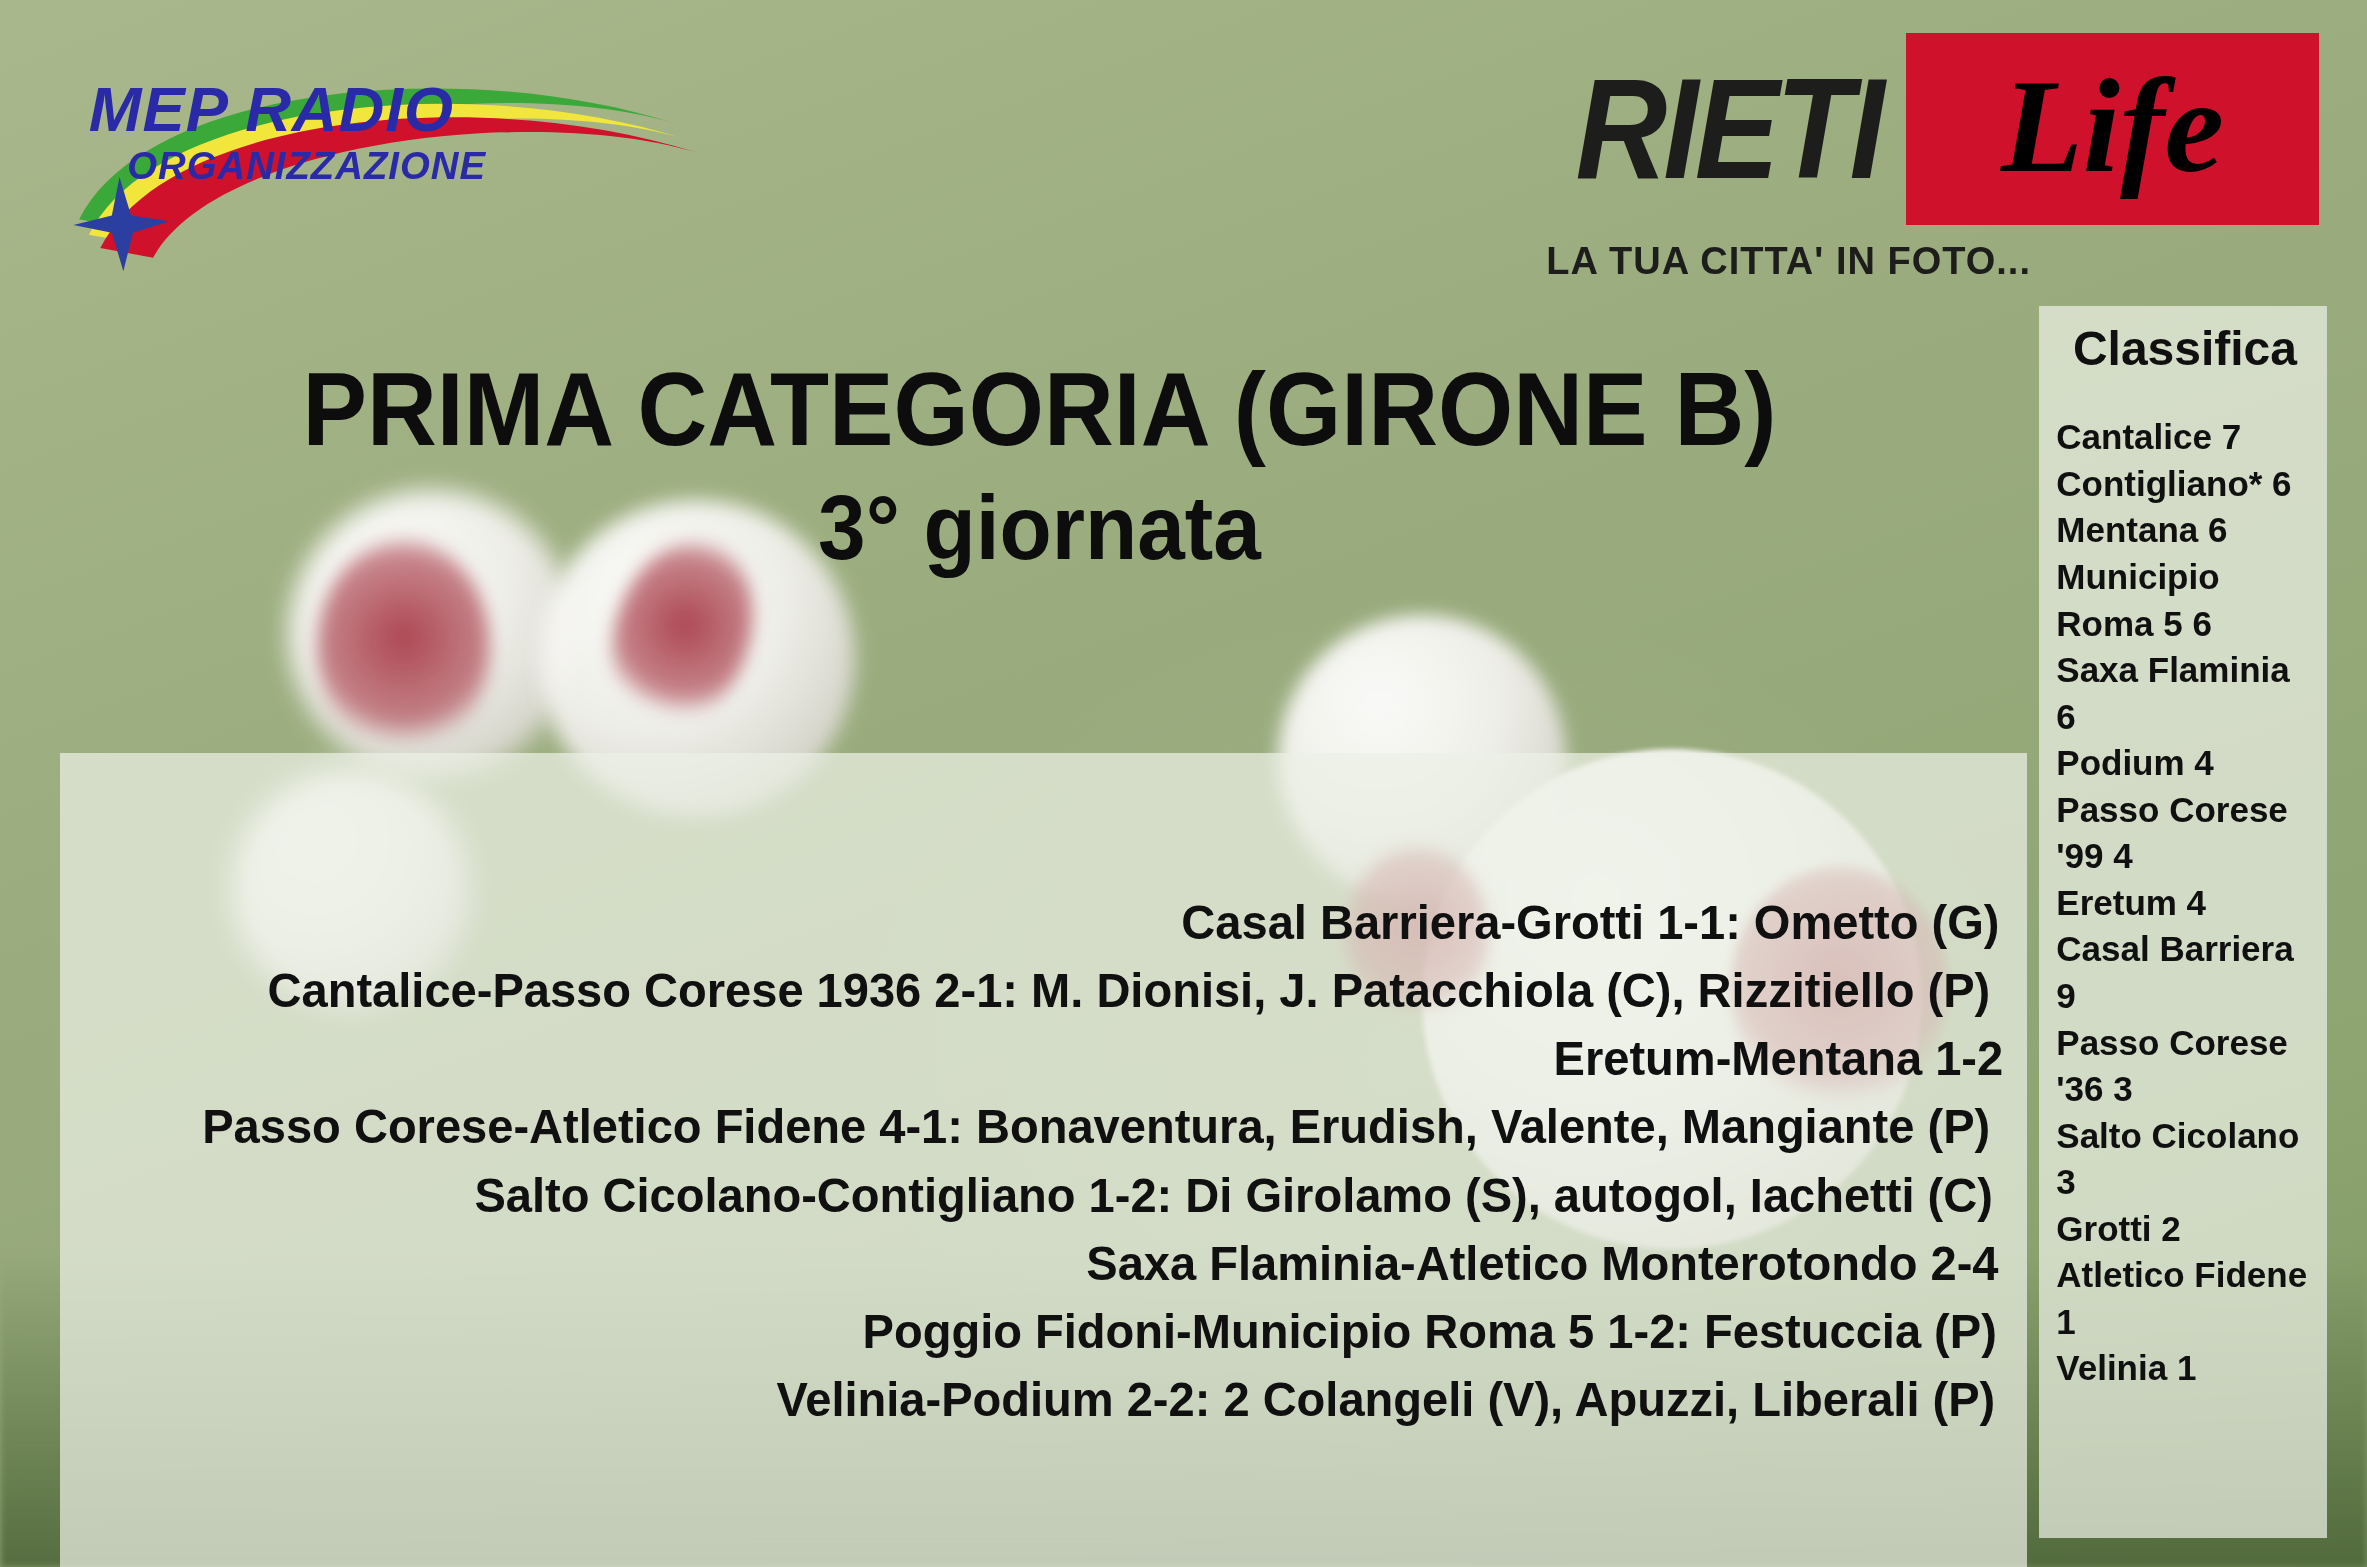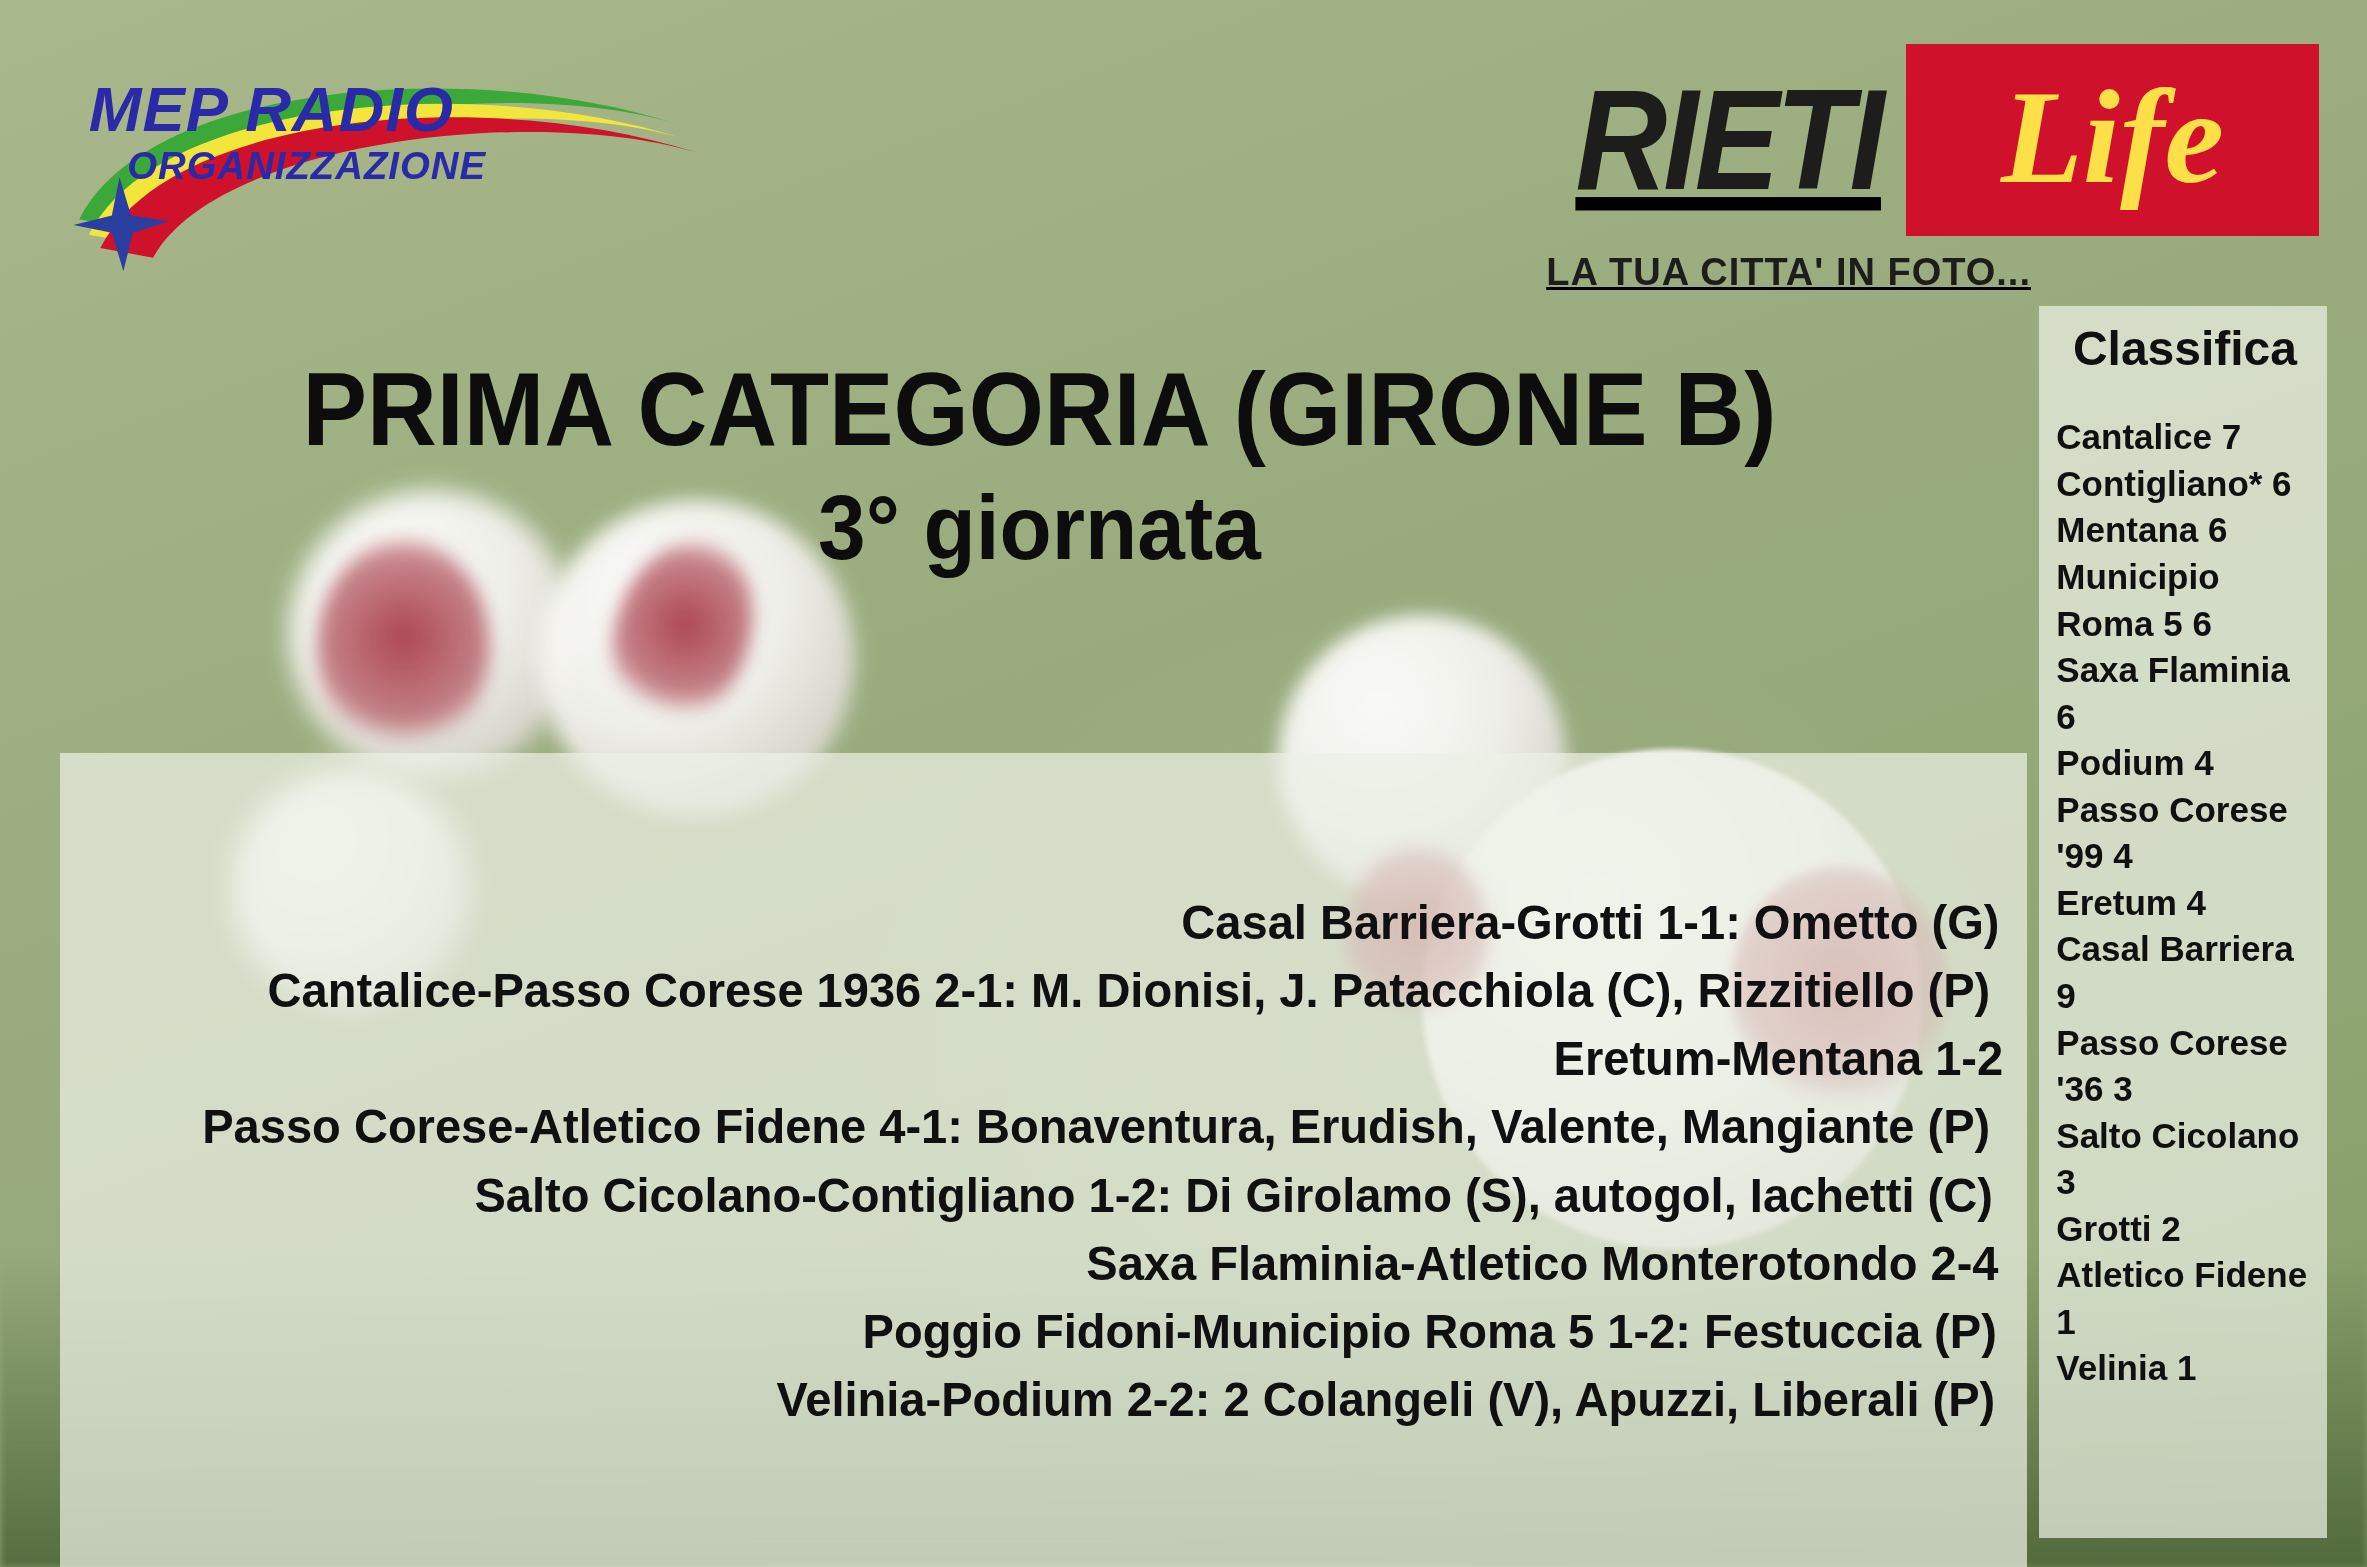--- a/index.html
+++ b/index.html
@@ -64,24 +64,23 @@
     top: 56px;
     width: 672px;
     height: 221px;
   }
   .mep-logo svg { display: block; }
 
   
   .rieti-logo {
     position: absolute;
     right: 48px;
-    top: 44px;
+    top: 33px;
     width: 797px;
     height: 259px;
-    text-decoration: underline;
   }
   .rieti-row {
     display: flex;
     align-items: center;
     justify-content: flex-end;
     gap: 25px;
   }
   .rieti-word {
     font-family: "Liberation Sans", sans-serif;
     font-weight: bold;
@@ -97,21 +96,21 @@
     width: 413px;
     height: 192px;
     position: relative;
     box-shadow: 0 0 0 0 transparent;
   }
   .life-text {
     position: absolute;
     left: 0; right: 0; top: 50%;
     transform: translateY(-52%);
     text-align: center;
-    color: #fde047;
+    color: #000000;
     font-family: "Liberation Serif", serif;
     font-style: italic;
     font-weight: bold;
     font-size: 134px;
     line-height: 1;
   }
   .rieti-tag {
     margin-top: 15.4px;
     text-align: right;
     padding-right: 288px;

